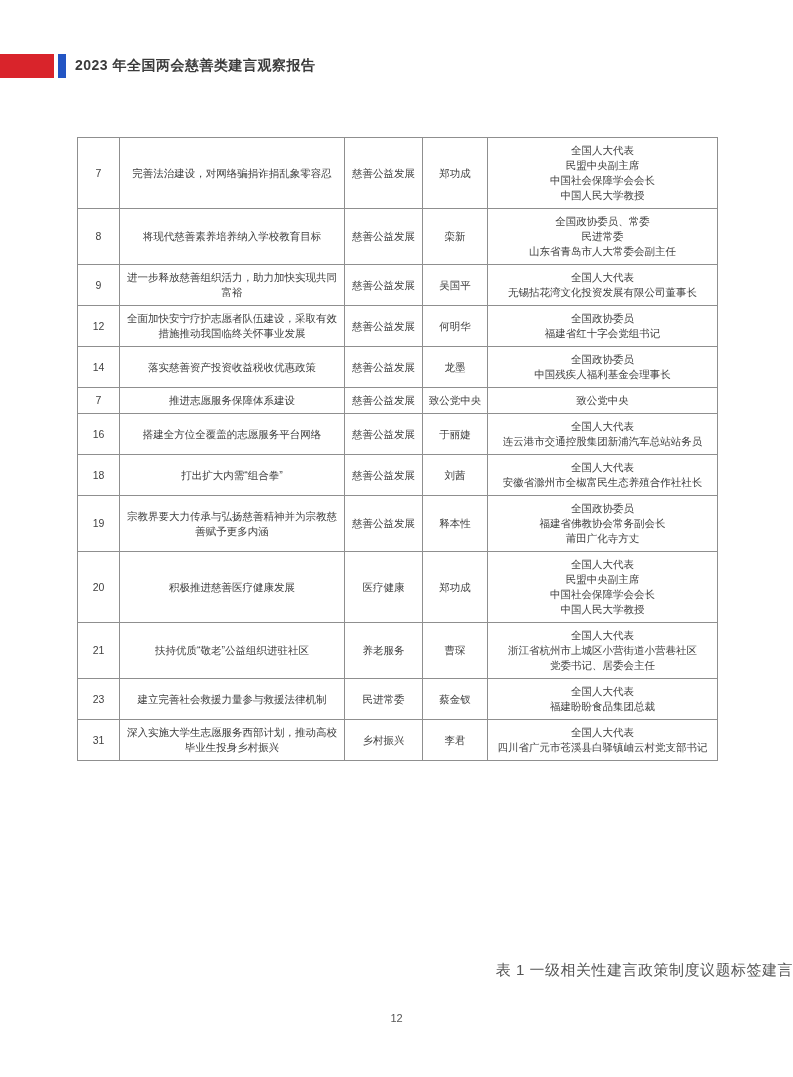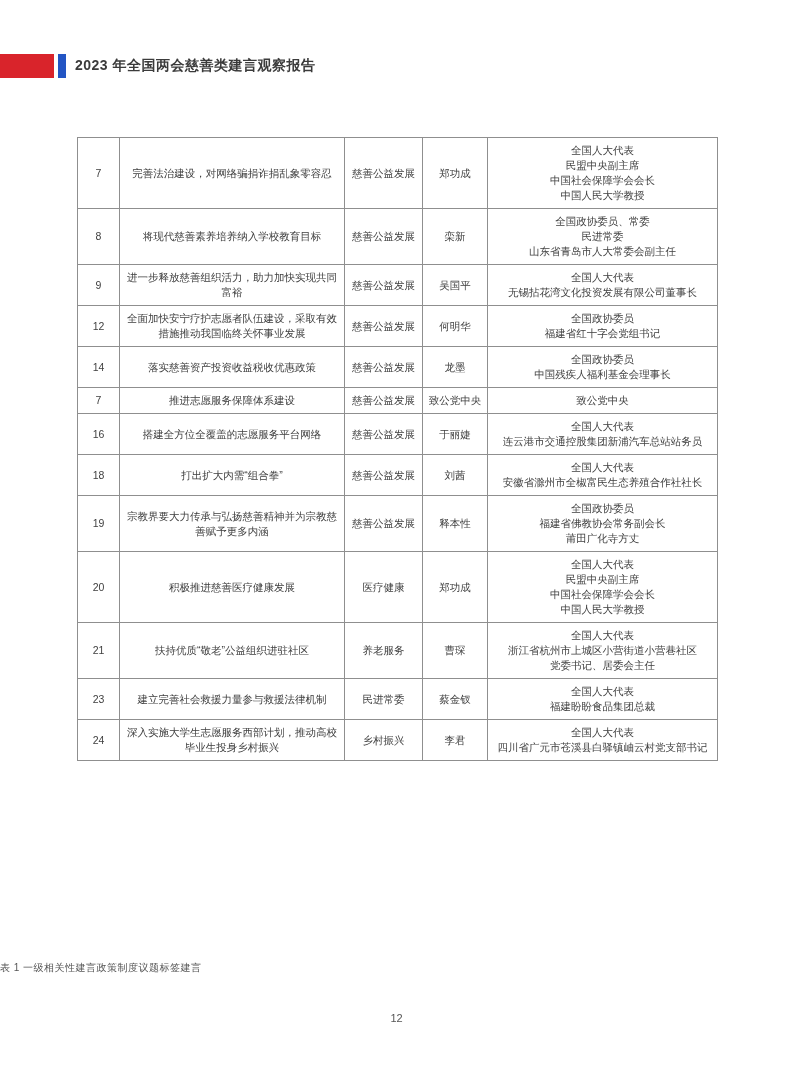--- a/index.html
+++ b/index.html
@@ -58,22 +58,22 @@
   }
   td.c-no    { }
   td.c-title { padding-left: 10px; padding-right: 10px; }
   td.c-aff   { white-space: pre-line; }
 
   
   .caption {
     position: absolute;
     left: 0; top: 961px;
     width: 100%;
-    text-align: left;
-    font-size: 10px;
+    text-align: right;
+    font-size: 15px;
     color: #555555;
     letter-spacing: 0.5px;
   }
   .page-number {
     position: absolute;
     left: 0; top: 1012px;
     width: 100%;
     text-align: center;
     font-size: 11px;
     color: #555555;
@@ -195,21 +195,21 @@
       </tr>
       <tr>
         <td class="c-no">23</td>
         <td class="c-title">建立完善社会救援力量参与救援法律机制</td>
         <td class="c-cat">民进常委</td>
         <td class="c-name">蔡金钗</td>
         <td class="c-aff">全国人大代表
 福建盼盼食品集团总裁</td>
       </tr>
       <tr>
-        <td class="c-no">24</td>
+        <td class="c-no">31</td>
         <td class="c-title">深入实施大学生志愿服务西部计划，推动高校毕业生投身乡村振兴</td>
         <td class="c-cat">乡村振兴</td>
         <td class="c-name">李君</td>
         <td class="c-aff">全国人大代表
 四川省广元市苍溪县白驿镇岫云村党支部书记</td>
       </tr>
     </tbody>
   </table>
 
   <div class="caption">表 1 一级相关性建言政策制度议题标签建言</div>

